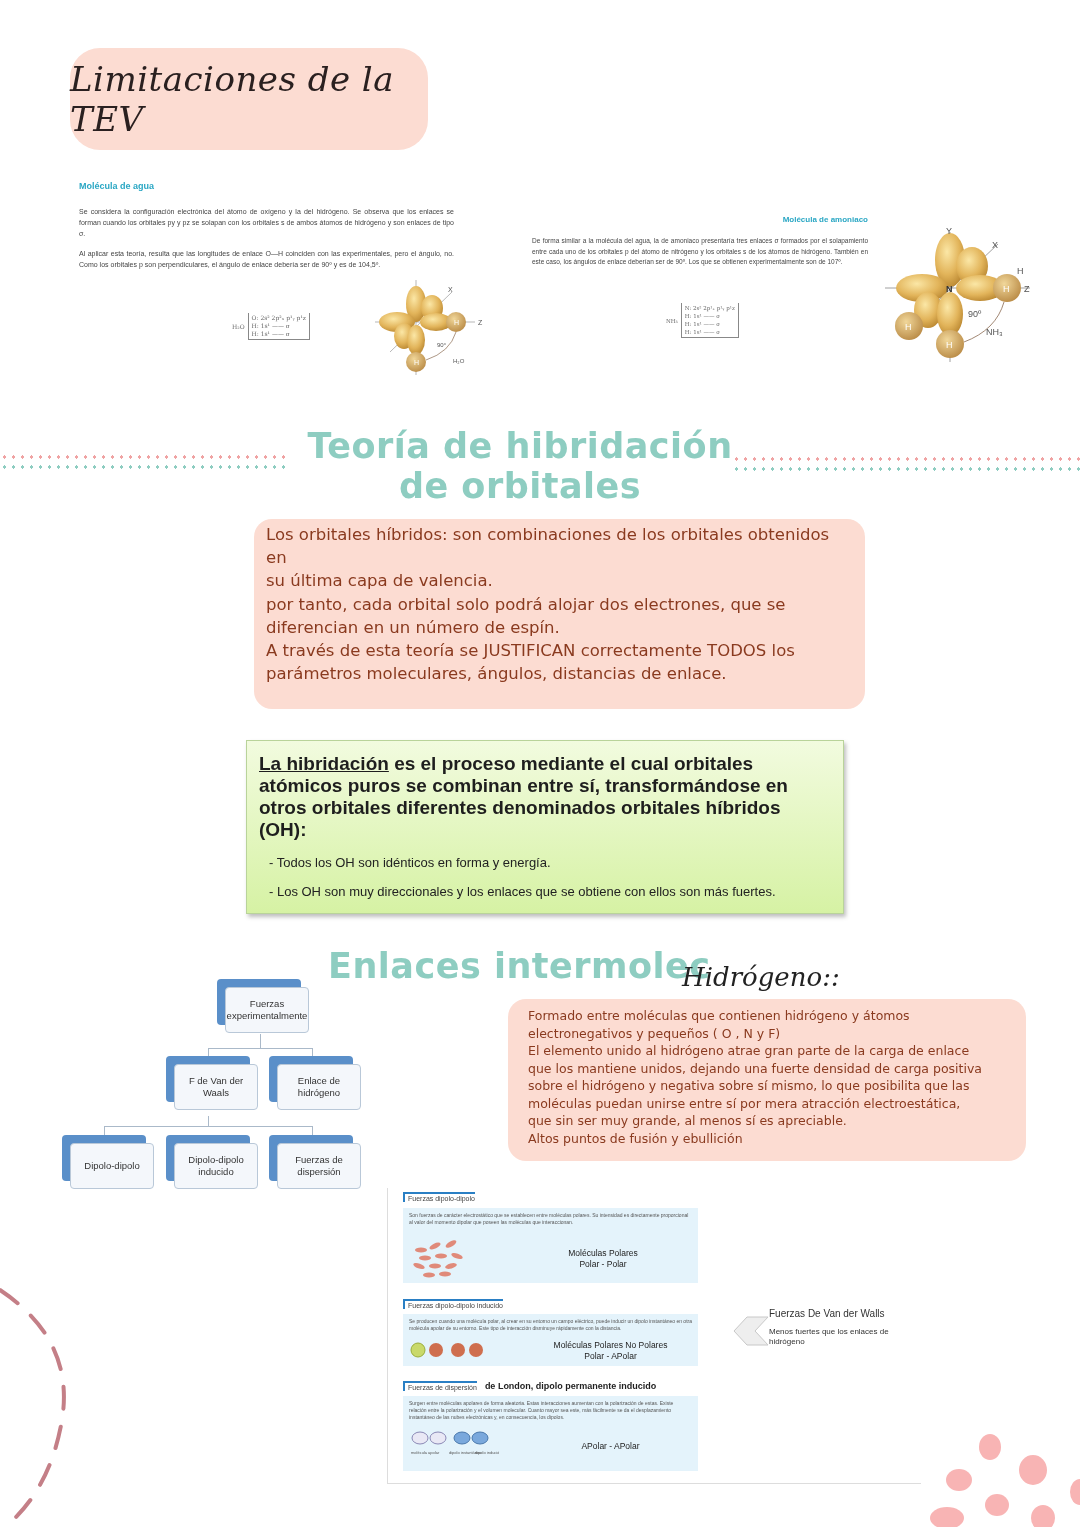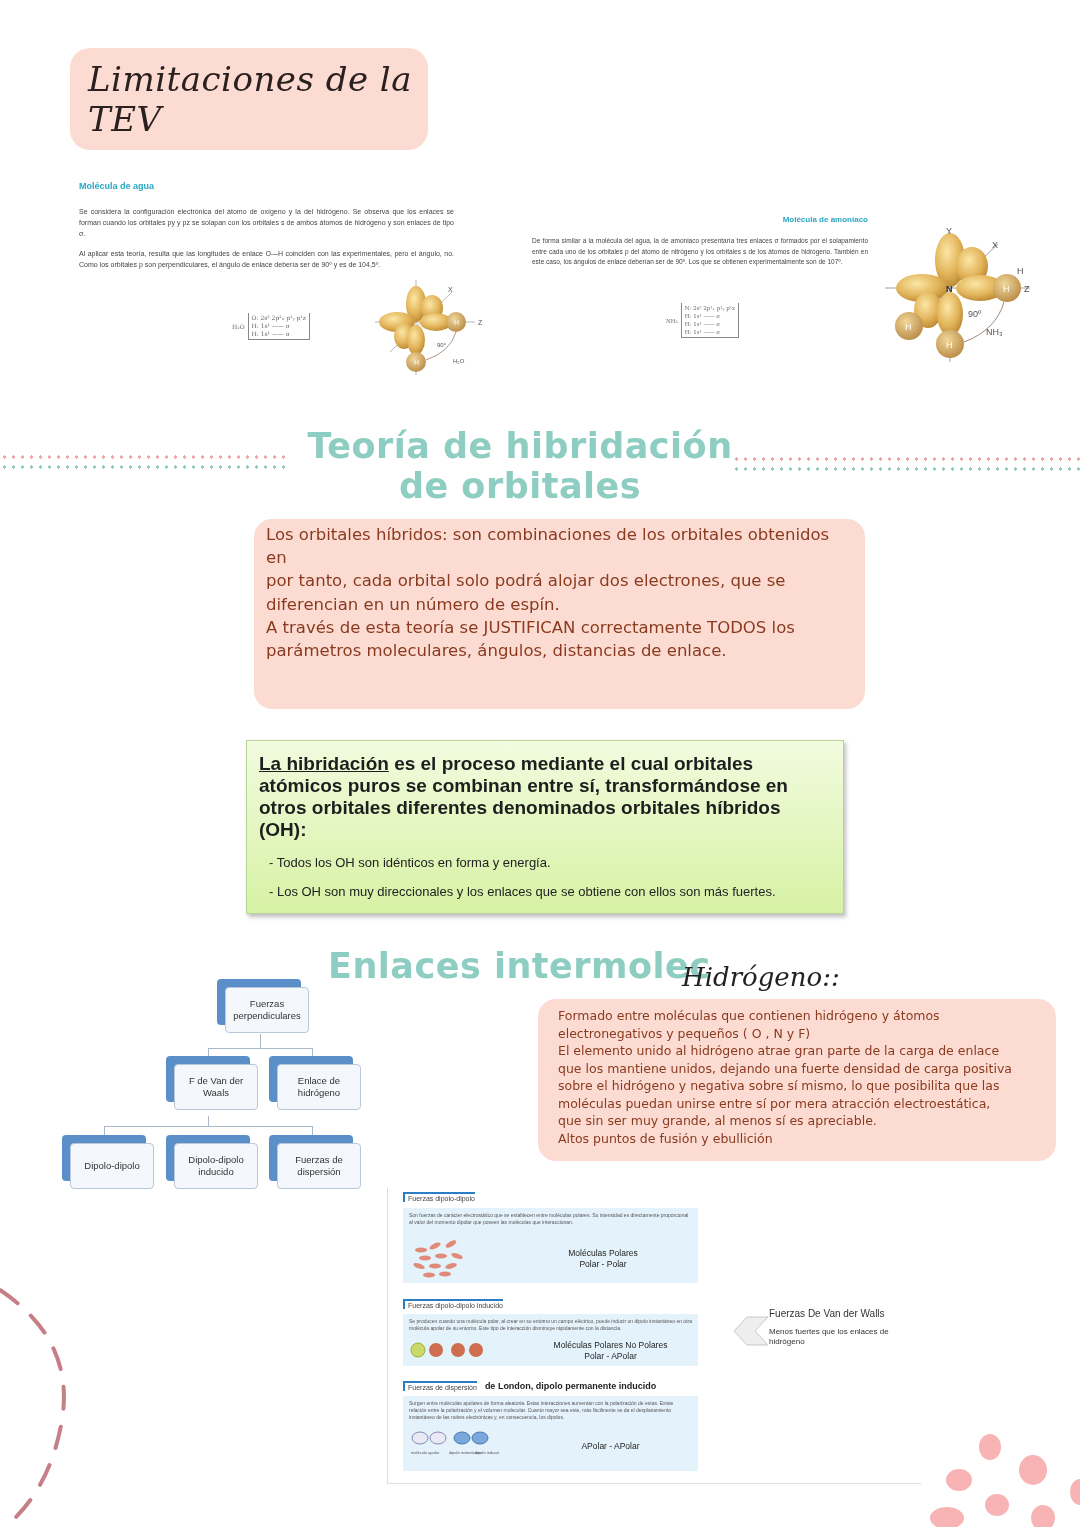--- a/index.html
+++ b/index.html
@@ -1,20 +1,20 @@
 <!DOCTYPE html>
 <html><head>
 <meta charset="utf-8">
 <style>
   * { box-sizing: border-box; margin: 0; padding: 0; }
   body { width: 1080px; height: 1527px; background: #ffffff; position: relative; overflow: hidden; font-family: "Liberation Sans", sans-serif; }
   .abs { position: absolute; }
 
   
-  .title-box { left: 70px; top: 48px; width: 358px; height: 102px; background: #fcdcd2; border-radius: 20px; display: flex; align-items: center; padding-left: 18px; }
+  .title-box { left: 70px; top: 48px; width: 358px; height: 102px; background: #fcdcd2; border-radius: 30px; display: flex; align-items: center; }
   .title-box span { font-family: "DejaVu Serif", serif; font-style: italic; font-size: 34px; color: #2a2020; letter-spacing: 0.5px; }
 
   
   .sub-head { font-size: 9px; color: #2aa7c4; font-weight: bold; }
   .small-p { font-size: 7px; color: #444; line-height: 11px; text-align: justify; }
 
   .config { font-family: "DejaVu Serif", serif; font-size: 6px; color: #666; }
   .config .bracket { border-left: 1px solid #888; border-bottom: 1px solid #888; border-right: 1px solid #888; padding: 1px 3px; display: inline-block; line-height: 8px; }
 
   
@@ -149,20 +149,21 @@
   <div class="dotrow" style="--c:#f0a3a3;"></div>
   <div class="dotrow" style="--c:#8ecdc1;"></div>
 </div>
 <div class="abs section-title" style="left:300px;top:426px;width:440px;font-size:35px;text-align:center;">
   <div>Teoría de hibridación</div>
   <div>de orbitales</div>
 </div>
 
 <div class="abs pink-box hand" style="left:222px;top:519px;width:611px;height:190px;padding:4px 12px;font-size:16.5px;line-height:23.2px;">
   <div>Los orbitales híbridos: son combinaciones de los orbitales obtenidos en</div>
+  <div>su última capa de valencia.</div>
   <div>por tanto, cada orbital solo podrá alojar dos electrones, que se</div>
   <div>diferencian en un número de espín.</div>
   <div>A través de esta teoría se JUSTIFICAN correctamente TODOS los</div>
   <div>parámetros moleculares, ángulos, distancias de enlace.</div>
 </div>
 
 <div class="abs green-box">
   <div class="lead"><u>La hibridación</u><span> es el proceso mediante el cual orbitales atómicos puros se combinan entre sí, transformándose en otros orbitales diferentes denominados orbitales híbridos (OH):</span></div>
   <div class="item">- Todos los OH son idénticos en forma y energía.</div>
   <div class="item">- Los OH son muy direccionales y los enlaces que se obtiene con ellos son más fuertes.</div>
@@ -176,21 +177,21 @@
   <div class="line" style="left:208px;top:1048px;width:104px;height:1px;"></div>
   <div class="line" style="left:208px;top:1048px;width:1px;height:10px;"></div>
   <div class="line" style="left:312px;top:1048px;width:1px;height:10px;"></div>
   <div class="line" style="left:208px;top:1116px;width:1px;height:10px;"></div>
   <div class="line" style="left:104px;top:1126px;width:208px;height:1px;"></div>
   <div class="line" style="left:104px;top:1126px;width:1px;height:10px;"></div>
   <div class="line" style="left:312px;top:1126px;width:1px;height:10px;"></div>
 
   <div class="node" style="left:217px;top:979px;">
     <div class="back"></div>
-      <div class="front">Fuerzas perpendiculares</div>
+      <div class="front">Fuerzas experimentalmente</div>
   </div>
   <div class="node" style="left:166px;top:1056px;">
     <div class="back"></div>
       <div class="front">F de Van der Waals</div>
   </div>
   <div class="node" style="left:269px;top:1056px;">
     <div class="back"></div>
       <div class="front">Enlace de hidrógeno</div>
   </div>
   <div class="node" style="left:62px;top:1135px;">
@@ -200,21 +201,21 @@
   <div class="node" style="left:166px;top:1135px;">
     <div class="back"></div>
       <div class="front">Dipolo-dipolo inducido</div>
   </div>
   <div class="node" style="left:269px;top:1135px;">
     <div class="back"></div>
       <div class="front">Fuerzas de dispersión</div>
   </div>
 </div>
 
-<div class="abs pink-box hand" style="left:506px;top:999px;width:518px;height:162px;padding:8px 20px;font-size:12.5px;line-height:17.5px;">
+<div class="abs pink-box hand" style="left:476px;top:999px;width:518px;height:162px;padding:8px 20px;font-size:12.5px;line-height:17.5px;">
   <div>Formado entre moléculas que contienen hidrógeno y átomos</div>
   <div>electronegativos y pequeños ( O , N y F)</div>
   <div>El elemento unido al hidrógeno atrae gran parte de la carga de enlace</div>
   <div>que los mantiene unidos, dejando una fuerte densidad de carga positiva</div>
   <div>sobre el hidrógeno y negativa sobre sí mismo, lo que posibilita que las</div>
   <div>moléculas puedan unirse entre sí por mera atracción electroestática,</div>
   <div>que sin ser muy grande, al menos sí es apreciable.</div>
   <div>Altos puntos de fusión y ebullición</div>
 </div>
 

